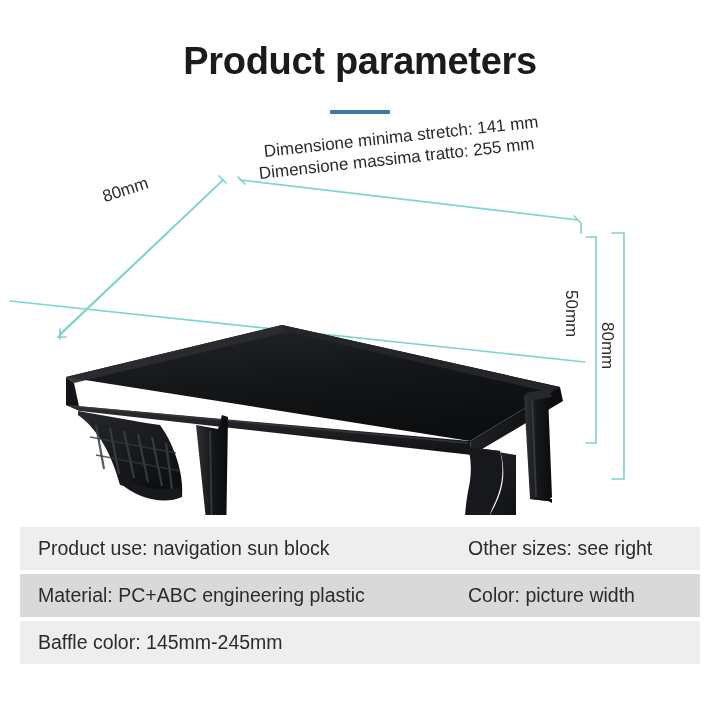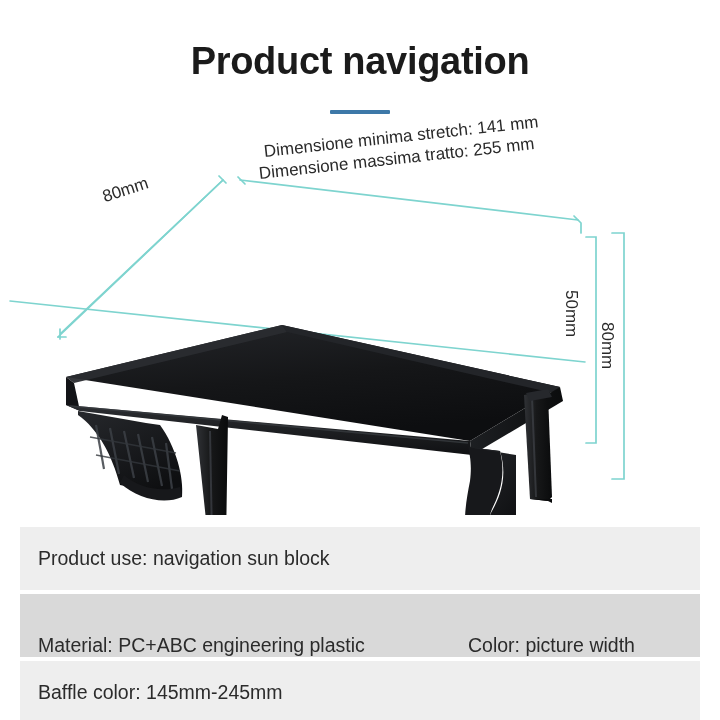--- a/index.html
+++ b/index.html
@@ -52,39 +52,39 @@
     transform:rotate(90deg);transform-origin:left top;
   }
   .dim-80-right{
     left:617px;top:322px;font-size:17px;
     transform:rotate(90deg);transform-origin:left top;
   }
 
   
   .spec-table{position:absolute;left:20px;top:527px;width:680px;}
   .spec-row{
-    position:relative;height:63px;
+    position:relative;height:43px;
     display:flex;align-items:center;
     margin-bottom:4px;
   }
   .spec-row.shade-a{background:#eeeeee;}
-  .spec-row.shade-b{background:#d9d9d9;align-items:flex-end;}
+  .spec-row.shade-b{background:#d9d9d9;}
   .spec-cell{
     font-size:19.5px;color:#2b2b2b;
     font-family:"Liberation Sans", sans-serif;
   }
   .spec-cell.left{margin-left:18px;width:430px;}
   .spec-cell.right{margin-left:0;}
 </style>
 </head>
 <body>
 
 <div id="page">
 
-  <div class="title">Product navigation</div>
+  <div class="title">Product parameters</div>
   <div class="accent-bar"></div>
 
   <div class="stage">
     <svg width="720" height="390" viewBox="0 0 720 390" xmlns="http://www.w3.org/2000/svg">
       <defs>
         <linearGradient id="topGrad" x1="0" y1="0" x2="0.4" y2="1">
           <stop offset="0%" stop-color="#24262a"></stop>
           <stop offset="55%" stop-color="#151618"></stop>
           <stop offset="100%" stop-color="#0d0e10"></stop>
         </linearGradient>
@@ -190,20 +190,21 @@
   <div class="dim dim-80-top">80mm</div>
   <div class="dim dim-stretch">Dimensione minima stretch: 141 mm</div>
   <div class="dim dim-tratto">Dimensione massima tratto: 255 mm</div>
   <div class="dim dim-50">50mm</div>
   <div class="dim dim-80-right">80mm</div>
 
   <div class="spec-table">
 
     <div class="spec-row shade-a">
       <div class="spec-cell left">Product use: navigation sun block</div>
+      <div class="spec-cell right">Other sizes: see right</div>
     </div>
 
     <div class="spec-row shade-b">
       <div class="spec-cell left">Material: PC+ABC engineering plastic</div>
       <div class="spec-cell right">Color: picture width</div>
     </div>
 
     <div class="spec-row shade-a">
       <div class="spec-cell left">Baffle color: 145mm-245mm</div>
       <div class="spec-cell right"></div>

